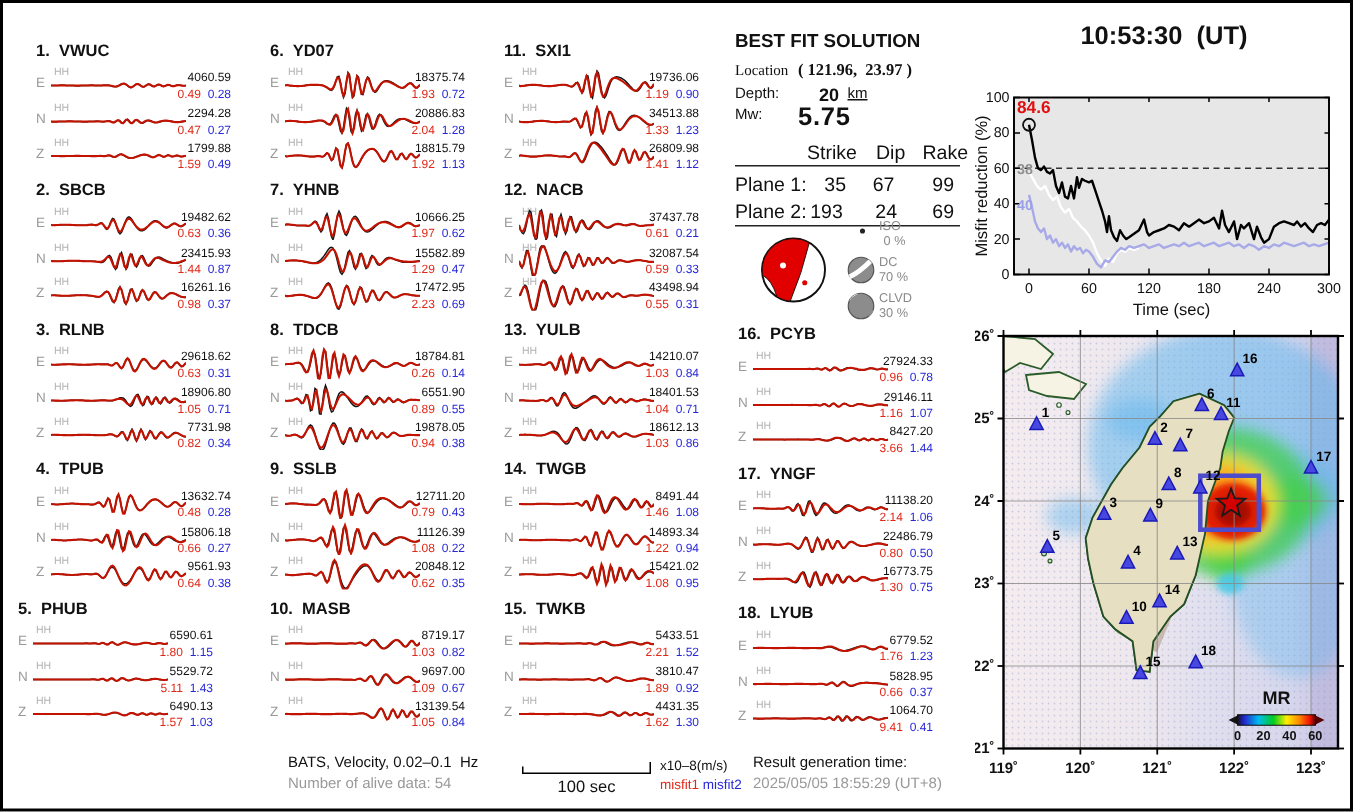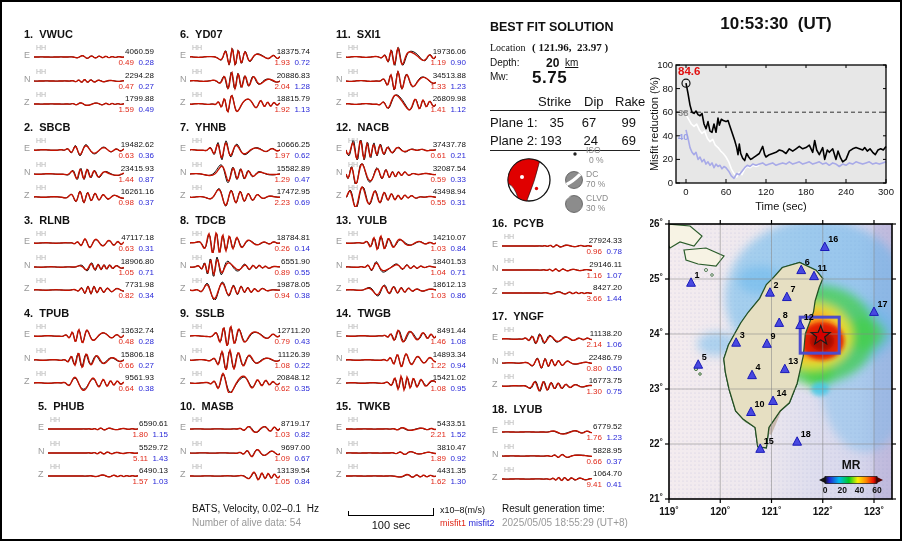--- a/index.html
+++ b/index.html
@@ -117,21 +117,21 @@
       <div class="station" style="left: 20px; top: 212px;">
         <div class="st-header">3.  RLNB</div>
         <div class="st-row" style="top: 13px;">
           <span class="comp">E</span>
           <span class="tracewrap"><svg width="90" height="26">
               <text x="2" y="9" font-size="7" fill="#b3b3b3">HH</text>
               <path d="M0,16L1,16.2L2,16.2L3,16.2L4,16.1L5,16.1L6,16.0L7,16.0L8,15.9L9,15.9L10,15.9L11,15.8L12,15.8L13,15.8L14,15.9L15,15.9L16,16.0L17,16.0L18,16.1L19,16.1L20,16.1L21,16.2L22,16.2L23,16.2L24,16.1L25,16.1L26,16.1L27,16.0L28,16.0L29,15.9L30,15.9L31,15.8L32,15.8L33,15.9L34,15.9L35,15.9L36,15.9L37,15.8L38,15.9L39,16.3L40,16.6L41,16.5L42,15.9L43,15.1L44,15.1L45,16.1L46,17.6L47,18.3L48,17.5L49,15.4L50,13.3L51,12.3L52,13.1L53,15.2L54,17.7L55,19.6L56,20.1L57,19.4L58,17.7L59,15.7L60,14.1L61,13.0L62,12.7L63,13.1L64,14.1L65,15.3L66,16.5L67,17.6L68,18.3L69,18.5L70,18.2L71,17.4L72,16.2L73,15.0L74,14.0L75,13.7L76,14.0L77,15.1L78,16.4L79,17.5L80,17.9L81,17.3L82,16.2L83,15.1L84,14.7L85,15.3L86,16.4L87,17.2L88,17.0L89,16.0L90,15.0" fill="none" stroke="#151515" stroke-width="1"></path>
               <path d="M0,16L1,16.2L2,16.2L3,16.2L4,16.1L5,16.1L6,16.0L7,16.0L8,15.9L9,15.9L10,15.9L11,15.8L12,15.8L13,15.8L14,15.9L15,15.9L16,16.0L17,16.0L18,16.1L19,16.1L20,16.1L21,16.2L22,16.2L23,16.2L24,16.1L25,16.1L26,16.1L27,16.0L28,16.0L29,15.9L30,15.9L31,15.8L32,15.8L33,15.9L34,15.9L35,15.9L36,15.9L37,15.8L38,15.9L39,16.3L40,16.7L41,16.6L42,15.8L43,15.0L44,15.0L45,16.2L46,17.8L47,18.6L48,17.6L49,15.3L50,12.9L51,11.8L52,12.8L53,15.2L54,18.1L55,20.1L56,20.7L57,19.7L58,17.8L59,15.6L60,13.7L61,12.5L62,12.2L63,12.7L64,13.8L65,15.2L66,16.7L67,17.9L68,18.7L69,18.9L70,18.5L71,17.5L72,16.2L73,14.8L74,13.7L75,13.4L76,13.8L77,15.0L78,16.6L79,17.8L80,18.2L81,17.5L82,16.1L83,14.9L84,14.5L85,15.3L86,16.5L87,17.4L88,17.1L89,15.9L90,14.9" fill="none" stroke="#c41200" stroke-width="1.4"></path>
             </svg></span>
           <span class="vals">
-            <span class="amp">47117.18</span>
+            <span class="amp">29618.62</span>
             <span class="mfs"><span class="m1">0.63</span>  <span class="m2">0.31</span></span>
           </span>
         </div>
         <div class="st-row" style="top: 36.5px;">
           <span class="comp">N</span>
           <span class="tracewrap"><svg width="90" height="26">
               <text x="2" y="9" font-size="7" fill="#b3b3b3">HH</text>
               <path d="M0,16L1,16.0L2,16.0L3,16.1L4,16.1L5,16.1L6,16.2L7,16.2L8,16.2L9,16.1L10,16.1L11,16.0L12,16.0L13,15.9L14,15.9L15,15.9L16,15.8L17,15.8L18,15.8L19,15.9L20,15.9L21,15.9L22,16.0L23,16.1L24,16.1L25,16.1L26,16.2L27,16.2L28,16.2L29,16.2L30,16.1L31,16.0L32,16.0L33,15.9L34,15.9L35,15.9L36,15.9L37,16.0L38,16.1L39,16.2L40,16.2L41,16.1L42,15.9L43,15.5L44,15.1L45,14.6L46,14.2L47,14.1L48,14.3L49,15.1L50,16.3L51,17.9L52,19.3L53,19.9L54,19.3L55,17.3L56,14.5L57,12.2L58,11.9L59,13.9L60,17.2L61,19.4L62,18.8L63,15.9L64,13.3L65,13.6L66,16.3L67,18.7L68,18.2L69,15.5L70,13.6L71,14.6L72,17.2L73,18.3L74,17.0L75,14.6L76,13.7L77,14.8L78,16.7L79,17.7L80,17.2L81,16.0L82,14.9L83,14.5L84,14.9L85,15.7L86,16.5L87,17.1L88,17.3L89,17.2L90,16.9" fill="none" stroke="#151515" stroke-width="1"></path>
               <path d="M0,16L1,16.0L2,16.0L3,16.1L4,16.1L5,16.1L6,16.2L7,16.2L8,16.2L9,16.1L10,16.1L11,16.0L12,16.0L13,15.9L14,15.9L15,15.9L16,15.8L17,15.8L18,15.8L19,15.9L20,15.9L21,15.9L22,16.0L23,16.1L24,16.1L25,16.1L26,16.2L27,16.2L28,16.2L29,16.1L30,16.1L31,16.0L32,16.0L33,15.9L34,15.9L35,15.9L36,15.9L37,16.0L38,16.0L39,16.0L40,16.0L41,15.9L42,15.7L43,15.4L44,15.1L45,14.9L46,14.9L47,15.0L48,15.5L49,16.3L50,17.3L51,18.3L52,18.8L53,18.7L54,17.5L55,15.6L56,13.7L57,12.7L58,13.5L59,15.6L60,17.9L61,18.6L62,17.2L63,14.9L64,13.7L65,14.9L66,17.2L67,18.3L68,17.0L69,14.9L70,14.3L71,15.7L72,17.5L73,17.6L74,16.0L75,14.5L76,14.4L77,15.7L78,17.0L79,17.2L80,16.4L81,15.4L82,14.8L83,14.9L84,15.5L85,16.2L86,16.8L87,17.1L88,17.0L89,16.8L90,16.4" fill="none" stroke="#c41200" stroke-width="1.4"></path>
             </svg></span>
@@ -185,21 +185,21 @@
               <text x="2" y="9" font-size="7" fill="#b3b3b3">HH</text>
               <path d="M0,16L1,15.8L2,15.8L3,15.7L4,15.7L5,15.7L6,15.8L7,15.8L8,15.9L9,16.0L10,16.1L11,16.2L12,16.2L13,16.3L14,16.3L15,16.3L16,16.2L17,16.2L18,16.1L19,16.0L20,15.9L21,15.8L22,15.8L23,15.7L24,15.7L25,15.8L26,15.9L27,15.9L28,15.8L29,15.6L30,15.5L31,15.7L32,16.4L33,17.2L34,18.0L35,18.1L36,17.4L37,15.9L38,14.1L39,12.4L40,11.3L41,11.1L42,11.7L43,13.1L44,15.0L45,17.1L46,19.0L47,20.6L48,21.7L49,22.2L50,22.2L51,21.7L52,20.7L53,19.4L54,17.8L55,16.1L56,14.5L57,13.1L58,12.2L59,11.8L60,12.3L61,13.5L62,15.3L63,17.3L64,18.8L65,19.3L66,18.4L67,16.4L68,14.2L69,12.9L70,13.5L71,15.5L72,17.7L73,18.8L74,18.0L75,16.0L76,14.4L77,14.3L78,15.7L79,17.3L80,17.7L81,16.8L82,15.3L83,14.3L84,14.6L85,15.6L86,16.7L87,17.0L88,16.6L89,15.8L90,15.2" fill="none" stroke="#151515" stroke-width="1"></path>
               <path d="M0,16L1,15.8L2,15.8L3,15.7L4,15.7L5,15.7L6,15.8L7,15.8L8,15.9L9,16.0L10,16.1L11,16.2L12,16.2L13,16.3L14,16.3L15,16.3L16,16.2L17,16.2L18,16.1L19,16.0L20,15.9L21,15.8L22,15.8L23,15.7L24,15.7L25,15.8L26,15.9L27,16.0L28,15.8L29,15.5L30,15.4L31,15.6L32,16.3L33,17.4L34,18.2L35,18.4L36,17.7L37,16.0L38,13.9L39,11.9L40,10.6L41,10.2L42,10.9L43,12.5L44,14.7L45,17.1L46,19.3L47,21.2L48,22.5L49,23.2L50,23.3L51,22.7L52,21.6L53,20.1L54,18.3L55,16.3L56,14.4L57,12.8L58,11.6L59,11.1L60,11.6L61,12.9L62,15.1L63,17.4L64,19.3L65,19.9L66,18.9L67,16.6L68,14.0L69,12.5L70,13.0L71,15.2L72,17.9L73,19.2L74,18.3L75,16.1L76,14.1L77,14.0L78,15.5L79,17.4L80,18.0L81,17.0L82,15.3L83,14.1L84,14.3L85,15.5L86,16.8L87,17.2L88,16.8L89,15.9L90,15.1" fill="none" stroke="#c41200" stroke-width="1.4"></path>
             </svg></span>
           <span class="vals">
             <span class="amp">9561.93</span>
             <span class="mfs"><span class="m1">0.64</span>  <span class="m2">0.38</span></span>
           </span>
         </div>
       </div>
-      <div class="station" style="left: 34px; top: 398px;">
+      <div class="station" style="left: 8px; top: 398px;">
         <div class="st-header">5.  PHUB</div>
         <div class="st-row" style="top: 13px;">
           <span class="comp">E</span>
           <span class="tracewrap"><svg width="90" height="26">
               <text x="2" y="9" font-size="7" fill="#b3b3b3">HH</text>
               <path d="M0,16L1,16.0L2,16.0L3,16.0L4,16.0L5,16.0L6,16.0L7,16.0L8,16.0L9,16.0L10,16.0L11,16.0L12,16.0L13,16.0L14,16.0L15,16.0L16,16.0L17,16.0L18,16.0L19,16.0L20,16.0L21,16.0L22,16.0L23,16.0L24,16.0L25,16.0L26,16.0L27,16.0L28,16.0L29,16.0L30,16.0L31,16.0L32,16.0L33,16.0L34,16.0L35,15.9L36,15.9L37,16.0L38,16.0L39,16.0L40,15.9L41,15.8L42,15.9L43,16.2L44,16.3L45,16.1L46,15.6L47,15.6L48,16.1L49,16.6L50,16.6L51,16.0L52,15.3L53,15.1L54,15.6L55,16.4L56,16.9L57,16.9L58,16.4L59,15.9L60,15.4L61,15.2L62,15.2L63,15.5L64,15.8L65,16.1L66,16.4L67,16.6L68,16.6L69,16.6L70,16.5L71,16.3L72,16.1L73,15.8L74,15.6L75,15.5L76,15.5L77,15.6L78,15.9L79,16.2L80,16.3L81,16.4L82,16.2L83,15.9L84,15.7L85,15.8L86,16.0L87,16.2L88,16.3L89,16.1L90,15.8" fill="none" stroke="#151515" stroke-width="1"></path>
               <path d="M0,16L1,16.0L2,16.0L3,16.0L4,16.0L5,16.0L6,16.0L7,16.0L8,16.0L9,16.0L10,16.0L11,16.0L12,16.0L13,16.0L14,16.0L15,16.0L16,16.0L17,16.0L18,16.0L19,16.0L20,16.0L21,16.0L22,16.0L23,16.0L24,16.0L25,16.0L26,16.0L27,16.0L28,16.0L29,16.0L30,16.0L31,16.0L32,16.0L33,16.0L34,16.0L35,15.9L36,15.9L37,16.0L38,16.0L39,16.0L40,15.9L41,15.8L42,16.0L43,16.2L44,16.3L45,16.0L46,15.6L47,15.7L48,16.2L49,16.6L50,16.6L51,15.9L52,15.3L53,15.2L54,15.7L55,16.4L56,16.8L57,16.8L58,16.3L59,15.8L60,15.4L61,15.2L62,15.3L63,15.5L64,15.8L65,16.2L66,16.4L67,16.6L68,16.6L69,16.6L70,16.5L71,16.3L72,16.0L73,15.8L74,15.6L75,15.5L76,15.5L77,15.7L78,15.9L79,16.2L80,16.3L81,16.3L82,16.1L83,15.9L84,15.7L85,15.8L86,16.0L87,16.3L88,16.3L89,16.1L90,15.8" fill="none" stroke="#c41200" stroke-width="1.4"></path>
             </svg></span>
           <span class="vals">
             <span class="amp">6590.61</span>

